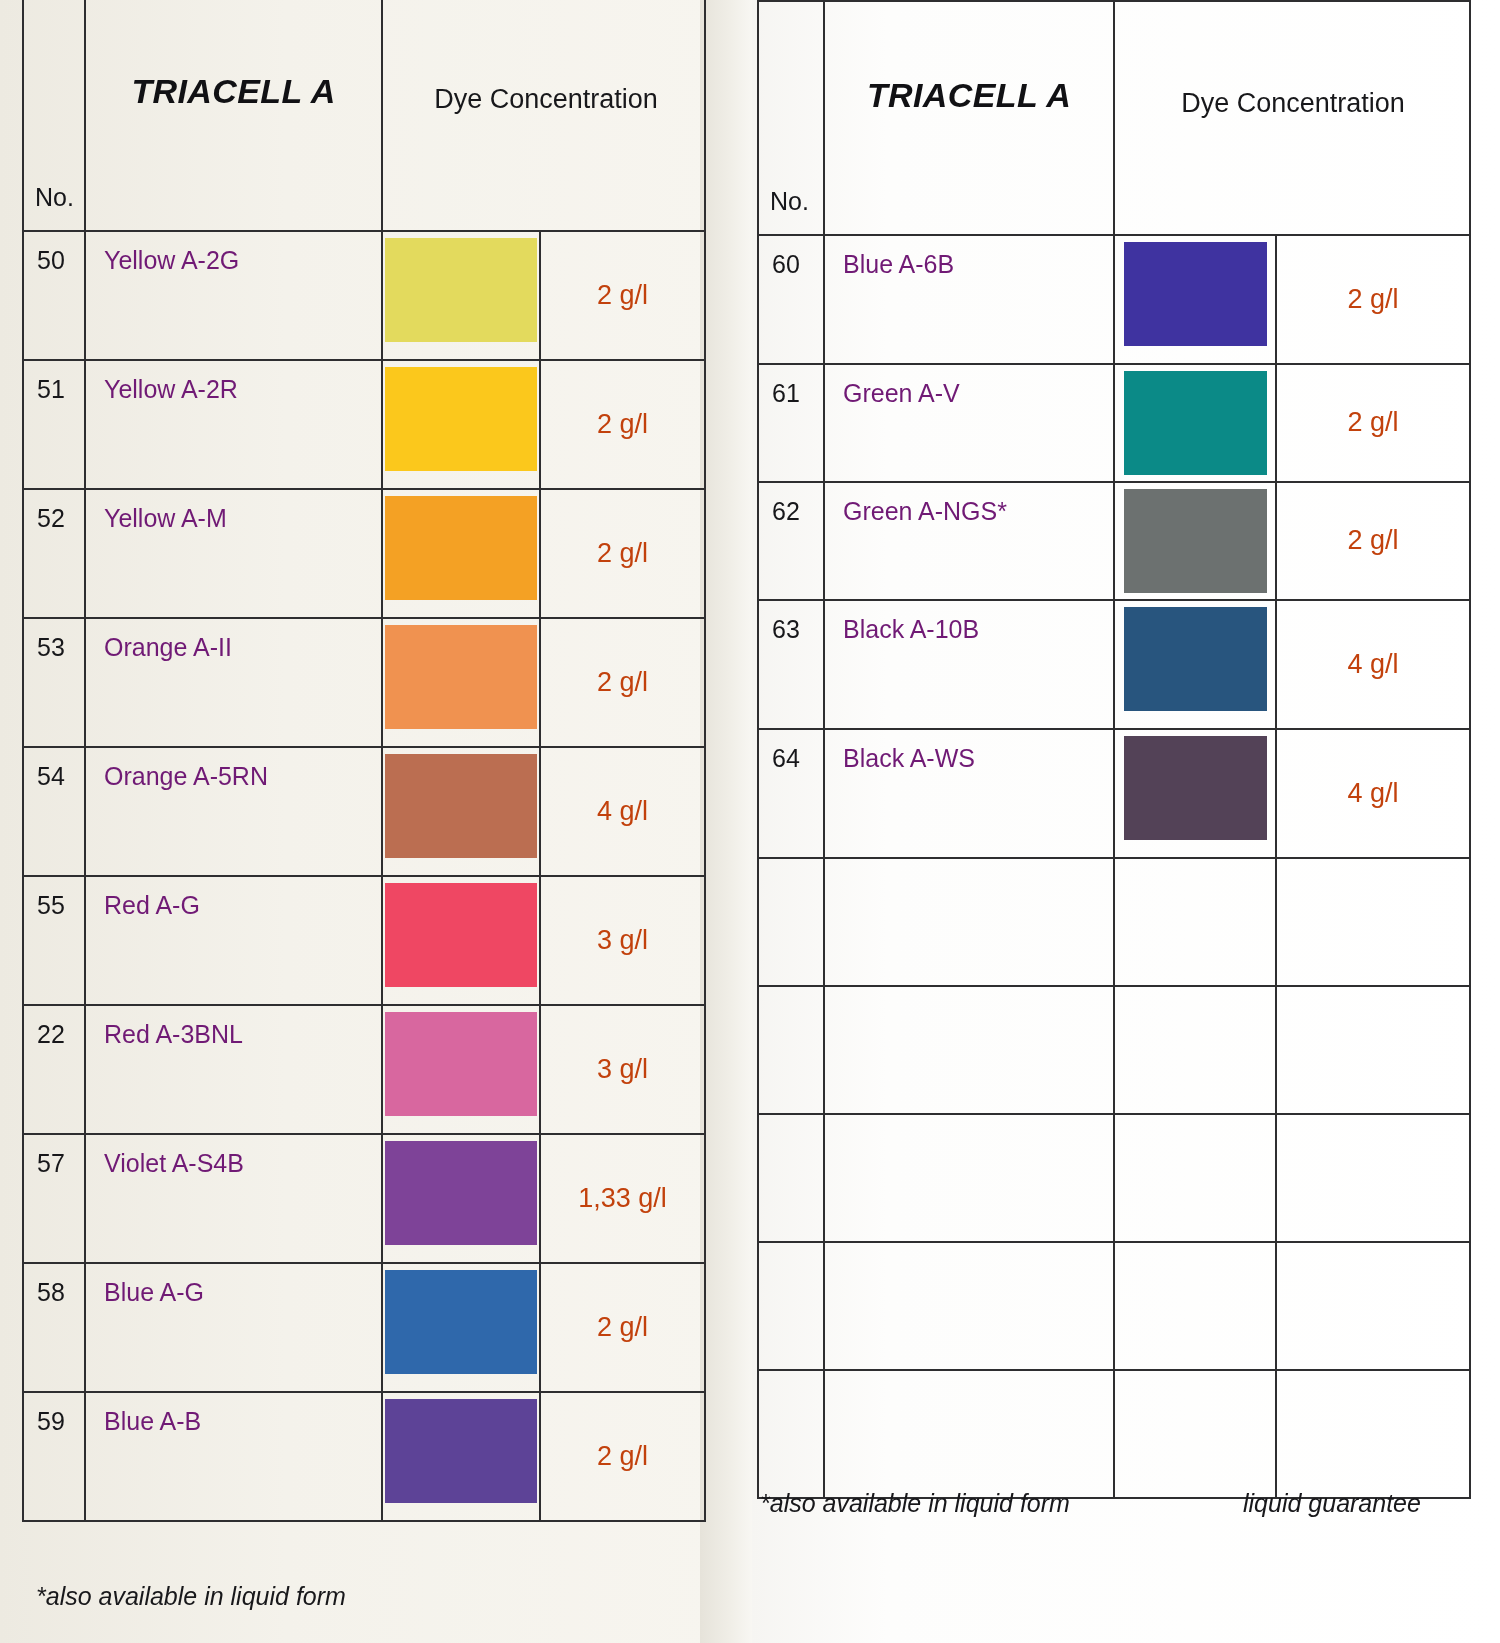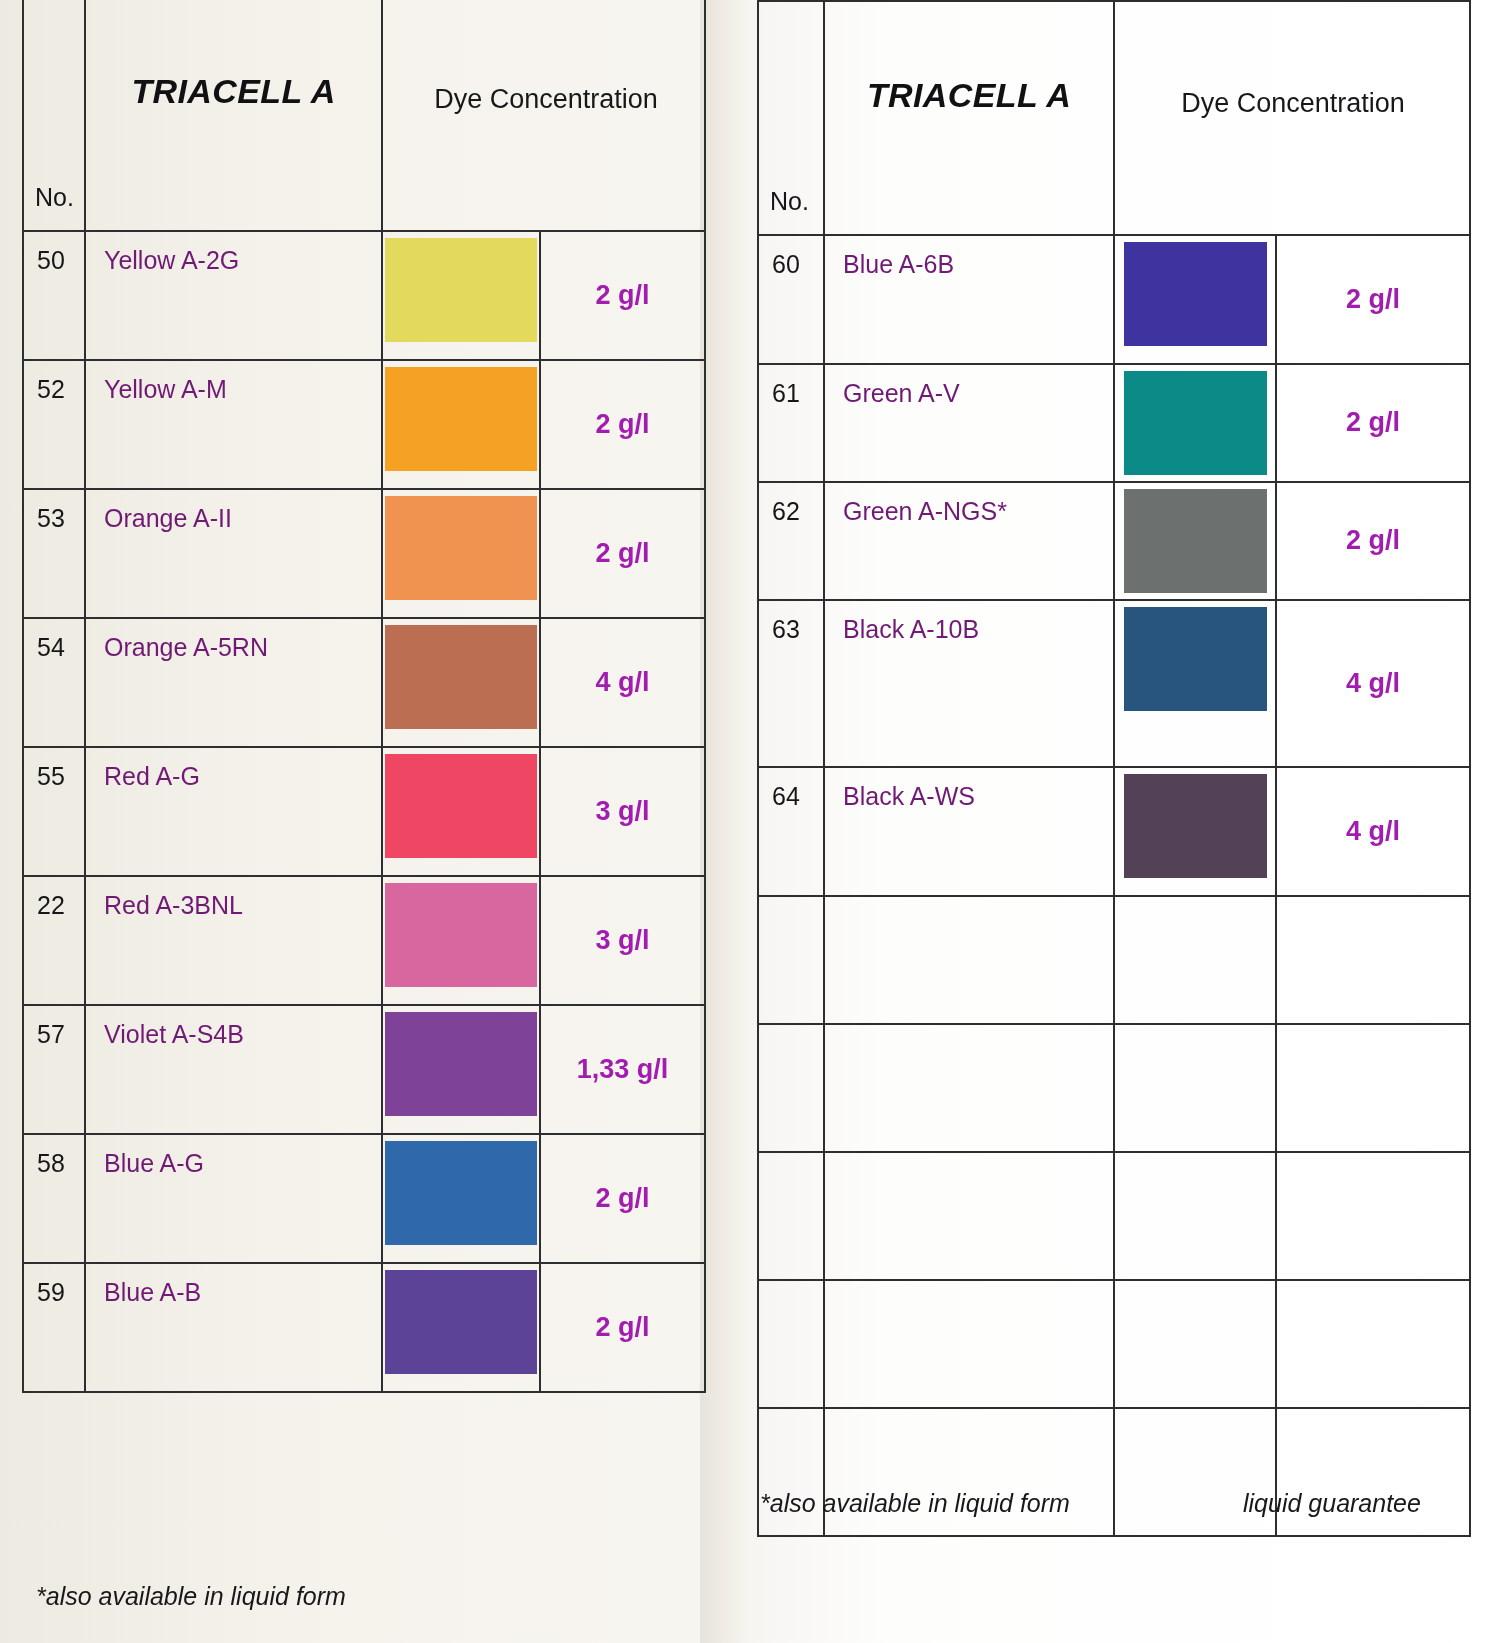--- a/index.html
+++ b/index.html
@@ -122,22 +122,21 @@
     text-align: right;
   }
   .r-no span { position: absolute; top: 14px; left: 13px; }
   .r-name {
     font-size: 25px;
     color: #701a75;
   }
   .r-name span { position: absolute; top: 14px; left: 18px; white-space: nowrap; }
   .r-conc {
     font-size: 27px;
-    color: #a21caf;
-    font-weight: bold;
+    color: #c2410c;
   }
   .r-conc span {
     position: absolute;
     left: 0; right: 0;
     text-align: center;
     top: 50%;
     transform: translateY(-52%);
   }
   .r-sw { padding: 0; }
   .swatch {
@@ -200,20 +199,34 @@
           </td>
           <td class="r-sw">
             <div class="swatch" style="background: rgb(227, 218, 93);"></div>
           </td>
           <td class="r-conc">
             <span>2 g/l</span>
           </td>
         </tr>
         <tr style="height: 129px;">
           <td class="r-no">
+            <span>51</span>
+          </td>
+          <td class="r-name">
+            <span>Yellow A-2R</span>
+          </td>
+          <td class="r-sw">
+            <div class="swatch" style="background: rgb(251, 200, 28);"></div>
+          </td>
+          <td class="r-conc">
+            <span>2 g/l</span>
+          </td>
+        </tr>
+        <tr style="height: 129px;">
+          <td class="r-no">
             <span>52</span>
           </td>
           <td class="r-name">
             <span>Yellow A-M</span>
           </td>
           <td class="r-sw">
             <div class="swatch" style="background: rgb(244, 161, 36);"></div>
           </td>
           <td class="r-conc">
             <span>2 g/l</span>
@@ -379,21 +392,21 @@
           <td class="r-name">
             <span>Green A-NGS*</span>
           </td>
           <td class="r-sw">
             <div class="swatch" style="background: rgb(108, 113, 112);"></div>
           </td>
           <td class="r-conc">
             <span>2 g/l</span>
           </td>
         </tr>
-        <tr style="height: 167px;">
+        <tr style="height: 129px;">
           <td class="r-no">
             <span>63</span>
           </td>
           <td class="r-name">
             <span>Black A-10B</span>
           </td>
           <td class="r-sw">
             <div class="swatch" style="background: rgb(40, 85, 126);"></div>
           </td>
           <td class="r-conc">

